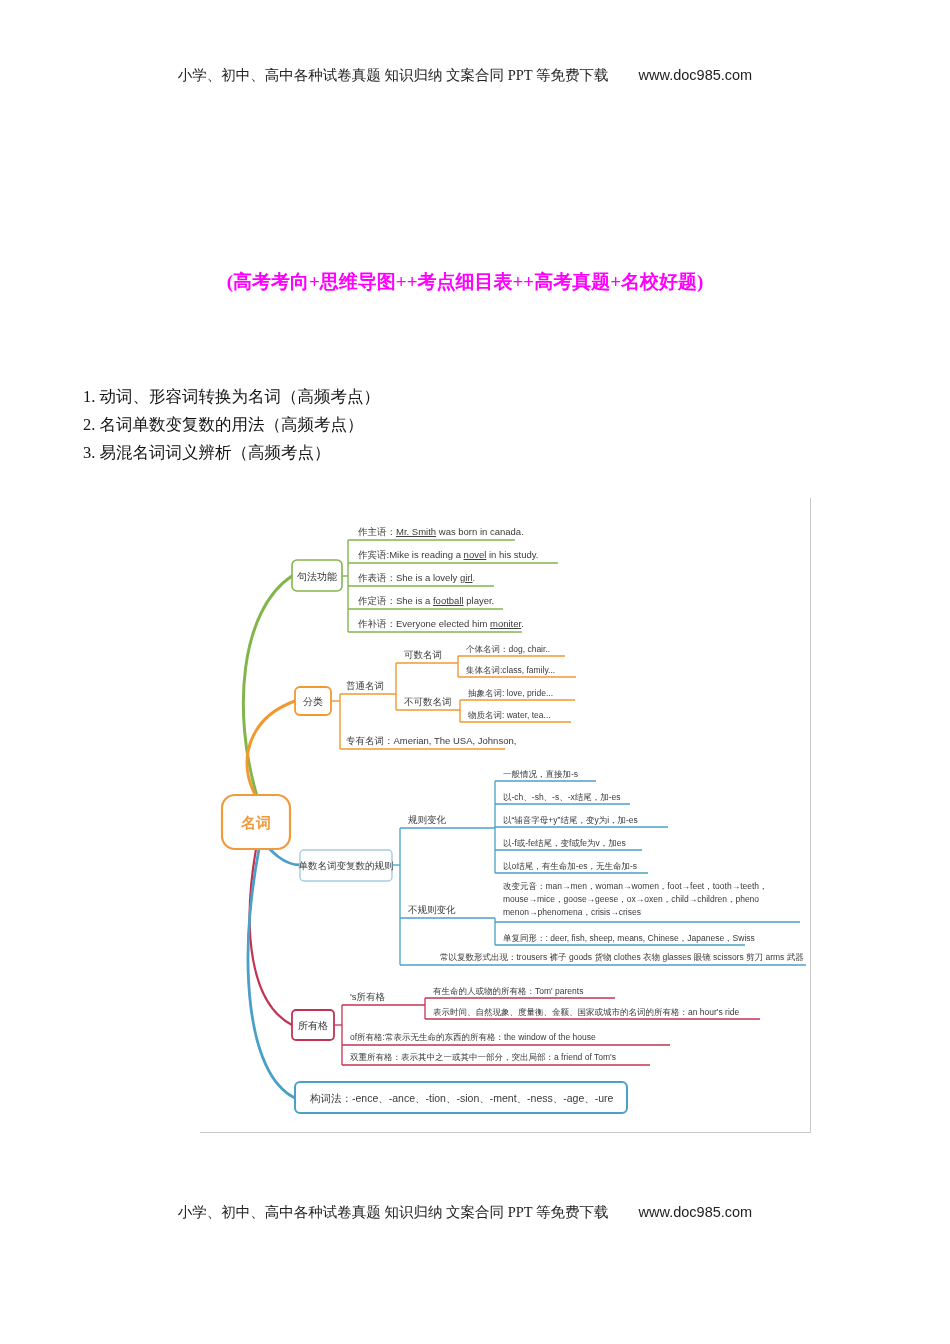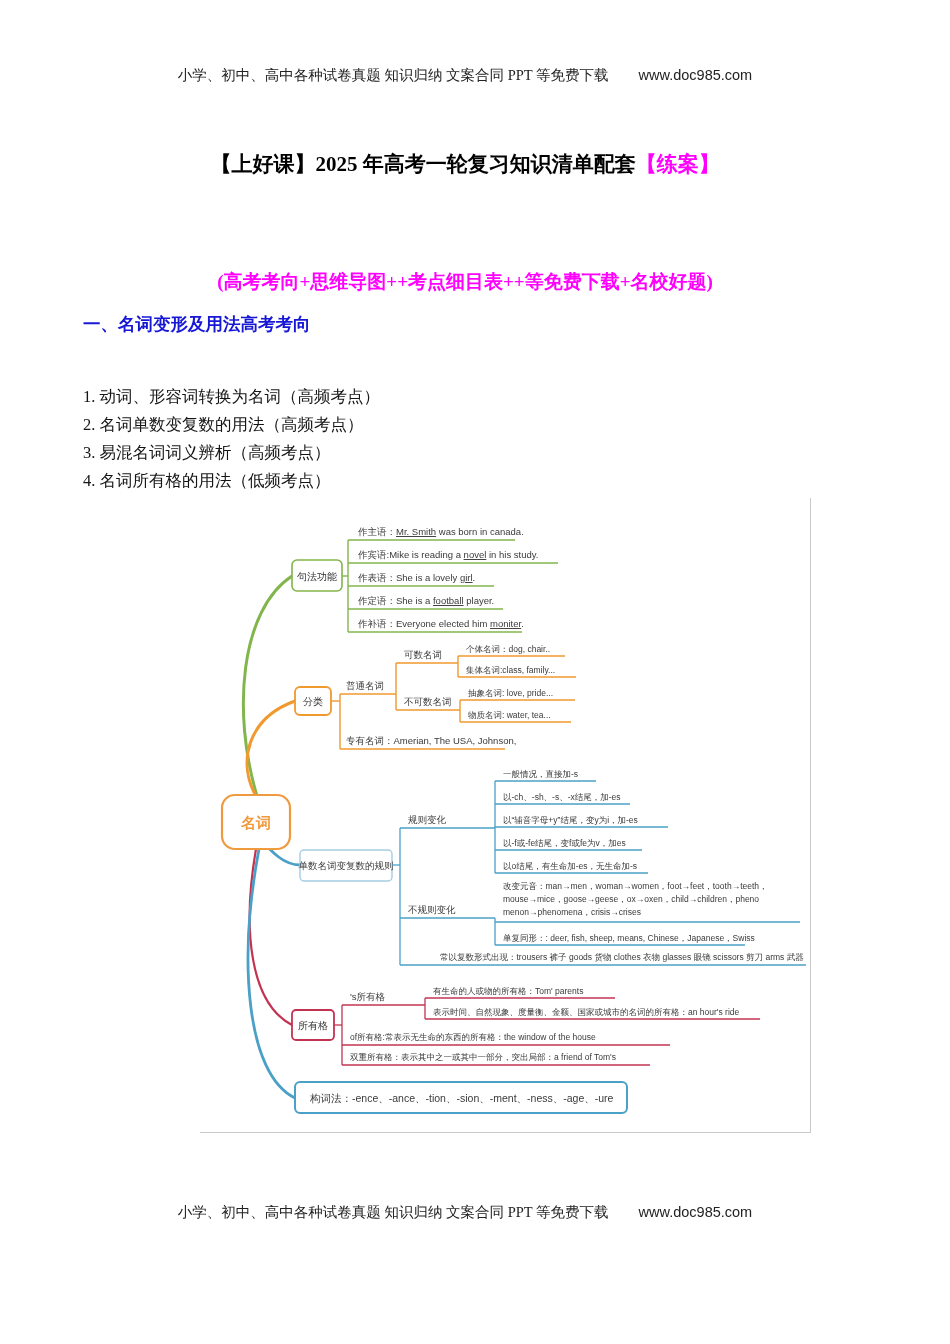--- a/index.html
+++ b/index.html
@@ -45,32 +45,27 @@
 </style>
 </head>
 <body>
 
 <div class="page">
 
   <div class="center-line hf">
     <span>小学、初中、高中各种试卷真题 知识归纳 文案合同 PPT 等免费下载</span><span class="url">www.doc985.com</span>
   </div>
 
-  <div class="center-line t1">
-    <span>【上好课】2025 年高考一轮复习知识清单配套</span><span class="mag">【练案】</span>
-  </div>
 
 
-  <div class="center-line t3 mag">(高考考向+思维导图++考点细目表++等免费下载+名校好题)</div>
+  <div class="center-line t3 mag">(高考考向+思维导图++考点细目表++高考真题+名校好题)</div>
 
-  <div class="h-blue h1a">一、名词变形及用法高考考向</div>
   <div class="li li1">1. 动词、形容词转换为名词（高频考点）</div>
   <div class="li li2">2. 名词单数变复数的用法（高频考点）</div>
   <div class="li li3">3. 易混名词词义辨析（高频考点）</div>
-  <div class="li li4">4. 名词所有格的用法（低频考点）</div>
 
   <div class="diagram">
     <svg width="610" height="634" viewBox="0 0 610 634">
 
       <path class="cv cv-g" d="M 57 298 C 32 215, 40 112, 92 78"></path>
       <path class="cv cv-o" d="M 57 300 C 36 264, 48 220, 95 203"></path>
       <path class="cv cv-b" d="M 61 342 C 72 354, 84 367, 100 367"></path>
       <path class="cv cv-r" d="M 56 351 C 42 432, 50 505, 92 527"></path>
       <path class="cv cv-b" d="M 59 351 C 38 462, 46 576, 95 600"></path>
 

